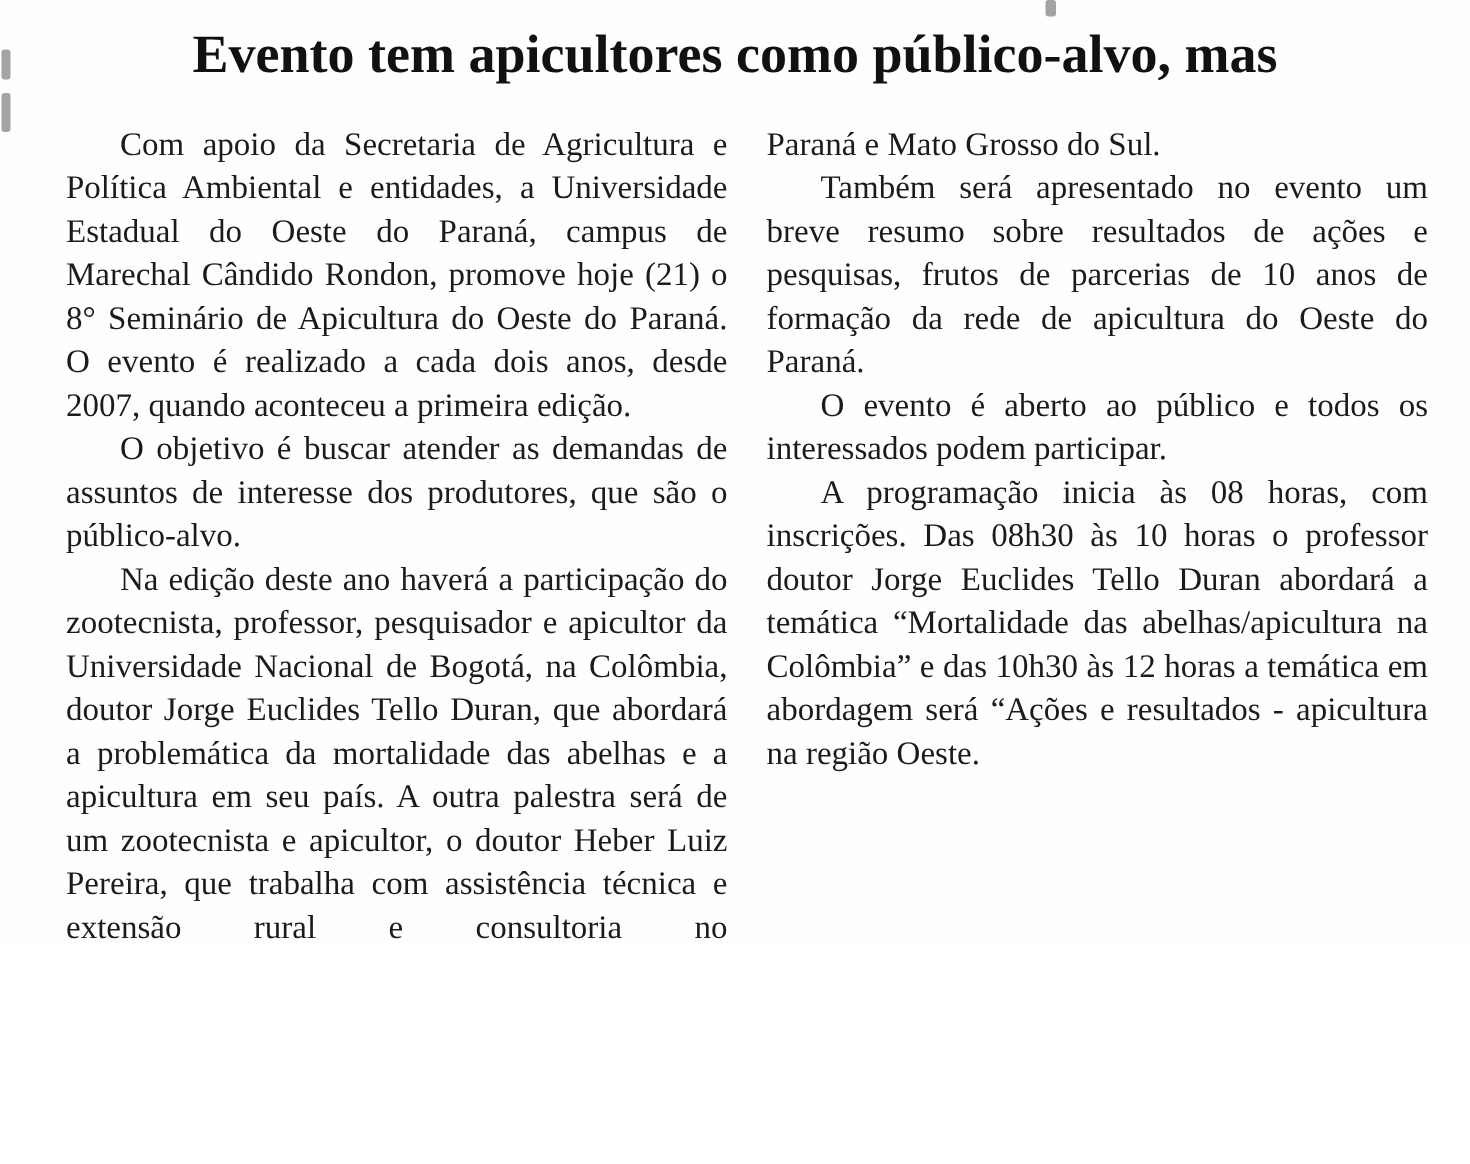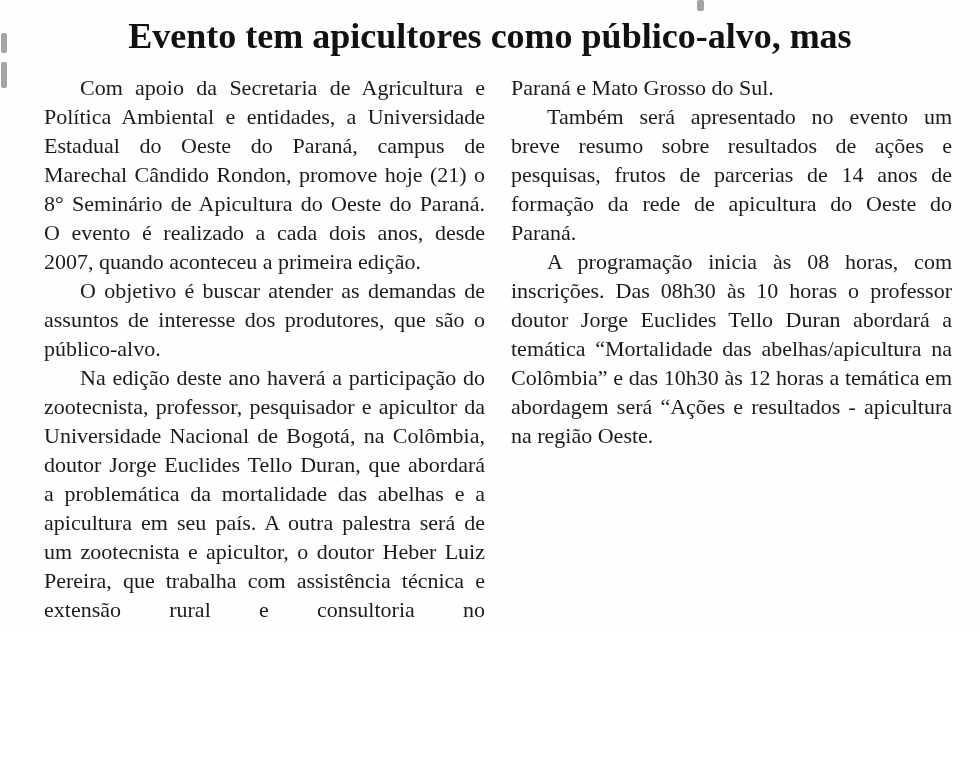--- a/index.html
+++ b/index.html
@@ -30,21 +30,21 @@
     margin: 13px 30px 0 30px;
     text-align: center;
     font-weight: bold;
     font-size: 36px;
     line-height: 47px;
     color: #111111;
   }
   .columns {
     display: flex;
     gap: 26px;
-    margin: 13px 28px 0 44px;
+    margin: 21px 28px 0 44px;
   }
   .col {
     width: 455px;
     font-size: 22px;
     line-height: 29px;
     text-align: justify;
     color: #1b1b1b;
   }
   .col p {
     margin: 0;
@@ -96,21 +96,22 @@
   <div class="columns">
 
     <div class="col">
       <p>Com apoio da Secretaria de Agricultura e Política Ambiental e entidades, a Universidade Estadual do Oeste do Paraná, campus de Marechal Cândido Rondon, promove hoje (21) o 8° Seminário de Apicultura do Oeste do Paraná. O evento é realizado a cada dois anos, desde 2007, quando aconteceu a primeira edição.</p>
       <p>O objetivo é buscar atender as demandas de assuntos de interesse dos produtores, que são o público-alvo.</p>
       <p class="runover">Na edição deste ano haverá a participação do zootecnista, professor, pesquisador e apicultor da Universidade Nacional de Bogotá, na Colômbia, doutor Jorge Euclides Tello Duran, que abordará a problemática da mortalidade das abelhas e a apicultura em seu país. A outra palestra será de um zootecnista e apicultor, o doutor Heber Luiz Pereira, que trabalha com assistência técnica e extensão rural e consultoria no</p>
     </div>
 
     <div class="col">
       <p class="continuation">Paraná e Mato Grosso do Sul.</p>
-      <p>Também será apresentado no evento um breve resumo sobre resultados de ações e pesquisas, frutos de parcerias de 14 anos de formação da rede de apicultura do Oeste do Paraná.</p>
+      <p>Também será apresentado no evento um breve resumo sobre resultados de ações e pesquisas, frutos de parcerias de 10 anos de formação da rede de apicultura do Oeste do Paraná.</p>
+      <p>O evento é aberto ao público e todos os interessados podem participar.</p>
 
 
       <p>A programação inicia às 08 horas, com inscrições. Das 08h30 às 10 horas o professor doutor Jorge Euclides Tello Duran abordará a temática “Mortalidade das abelhas/apicultura na Colômbia” e das 10h30 às 12 horas a temática em abordagem será “Ações e resultados - apicultura na região Oeste.</p>
     </div>
 
   </div>
 
   <div class="watermark">MEMÓRIA RONDONENSE</div>
 
 </div>

